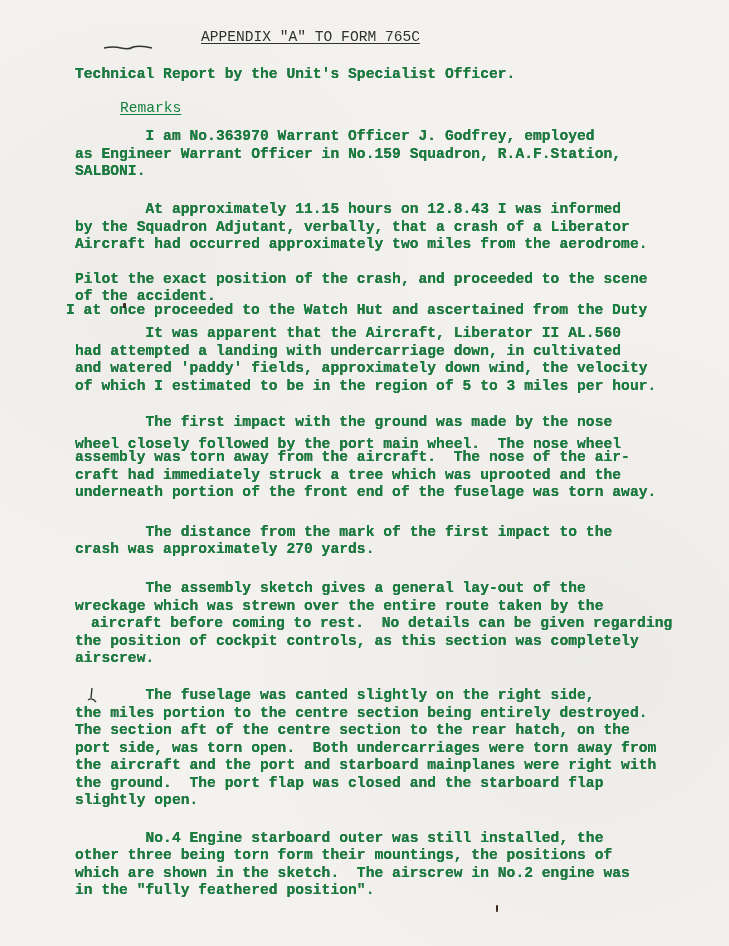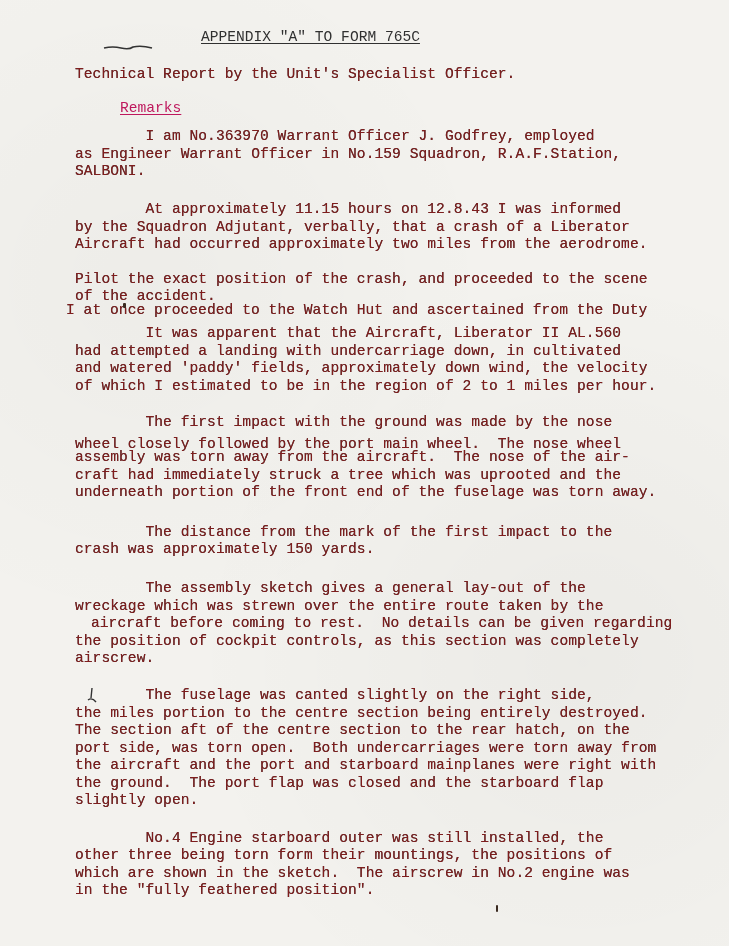--- a/index.html
+++ b/index.html
@@ -16,34 +16,35 @@
       radial-gradient(circle at 20% 30%, rgba(0,0,0,0.025) 0, transparent 40%),
       radial-gradient(circle at 80% 70%, rgba(0,0,0,0.03) 0, transparent 45%),
       #f3f2ee;
   }
   .line {
     position: absolute;
     font-size: 14.6px;
     white-space: pre;
     letter-spacing: 0.05px;
     line-height: 17.5px;
-    color: #7f1d1d;
+    color: #15803d;
     text-shadow: 0 0 0.4px #444;
+    font-weight: bold;
   }
   .title {
     position: absolute; left: 201px; top: 29px;
     font-size: 14.6px; white-space: pre;
     text-decoration: underline; text-underline-offset: 2px;
     color: #303030;
   }
   .remarks {
     position: absolute; left: 120px; top: 100px;
     font-size: 14.6px; white-space: pre;
     text-decoration: underline; text-underline-offset: 2px;
-    color: #be185d;
+    color: #15803d;
   }
   .mark-scribble {
     position: absolute; left: 103px; top: 44px;
     width: 50px; height: 6px;
   }
   .mark-dot {
     position: absolute; width: 3px; height: 5px; background: #3a2a20; border-radius: 1px;
   }
   .mark-pen {
     position: absolute; left: 84px; top: 686px; width: 16px; height: 22px;
@@ -76,34 +77,34 @@
   <div class="line" style="left:75px; top:236px;">Aircraft had occurred approximately two miles from the aerodrome.</div>
   <div class="line" style="left:66px; top:254px;margin-top:48px;">I at once proceeded to the Watch Hut and ascertained from the Duty</div>
   <div class="line" style="left:75px; top:271px;text-align:center;">Pilot the exact position of the crash, and proceeded to the scene</div>
   <div class="line" style="left:75px; top:288px;">of the accident.</div>
 </div>
 
 <div>
   <div class="line" style="left:75px; top:325px;">        It was apparent that the Aircraft, Liberator II AL.560</div>
   <div class="line" style="left:75px; top:343px;">had attempted a landing with undercarriage down, in cultivated</div>
   <div class="line" style="left:75px; top:360px;">and watered 'paddy' fields, approximately down wind, the velocity</div>
-  <div class="line" style="left:75px; top:378px;">of which I estimated to be in the region of 2 to 1 miles per hour.</div>
+  <div class="line" style="left:75px; top:378px;">of which I estimated to be in the region of 5 to 3 miles per hour.</div>
 </div>
 
 <div>
   <div class="line" style="left:75px; top:414px;">        The first impact with the ground was made by the nose</div>
   <div class="line" style="left:75px; top:436px;">wheel closely followed by the port main wheel.  The nose wheel</div>
   <div class="line" style="left:75px; top:449px;">assembly was torn away from the aircraft.  The nose of the air-</div>
   <div class="line" style="left:75px; top:467px;">craft had immediately struck a tree which was uprooted and the</div>
   <div class="line" style="left:75px; top:484px;">underneath portion of the front end of the fuselage was torn away.</div>
 </div>
 
 <div>
   <div class="line" style="left:75px; top:524px;">        The distance from the mark of the first impact to the</div>
-  <div class="line" style="left:75px; top:541px;">crash was approximately 150 yards.</div>
+  <div class="line" style="left:75px; top:541px;">crash was approximately 270 yards.</div>
 </div>
 
 <div>
   <div class="line" style="left:75px; top:580px;">        The assembly sketch gives a general lay-out of the</div>
   <div class="line" style="left:75px; top:598px;">wreckage which was strewn over the entire route taken by the</div>
   <div class="line" style="left:91px; top:615px;">aircraft before coming to rest.  No details can be given regarding</div>
   <div class="line" style="left:75px; top:633px;">the position of cockpit controls, as this section was completely</div>
   <div class="line" style="left:75px; top:650px;">airscrew.</div>
 </div>
 

